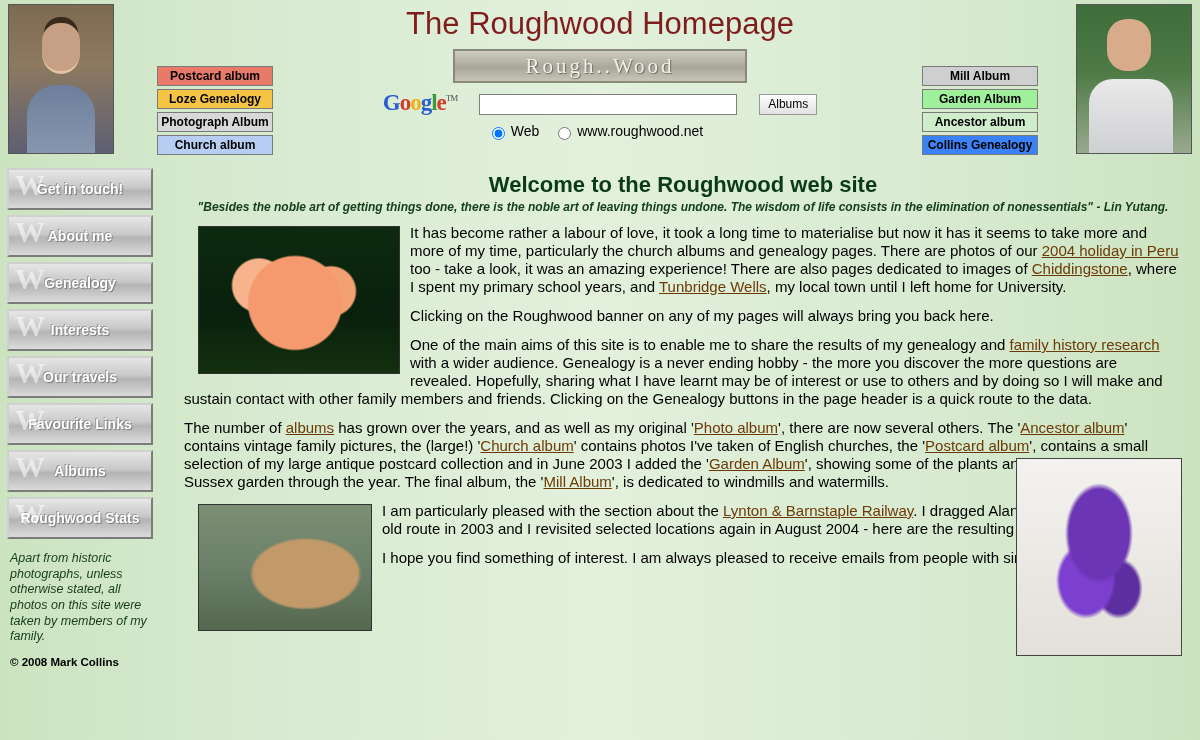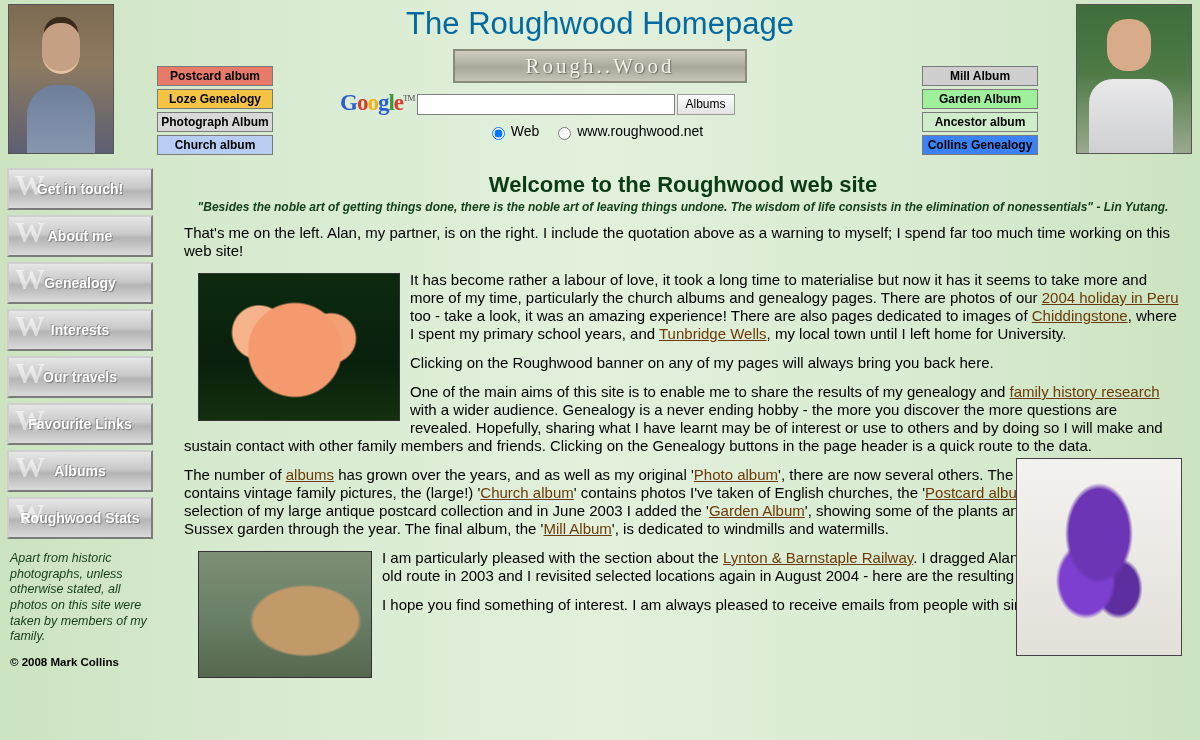--- a/index.html
+++ b/index.html
@@ -85,21 +85,21 @@
     left: 12px; top: 74px;
     width: 84px; height: 74px;
     background: linear-gradient(to bottom, #e9e9ea, #cfd0d2);
     border-radius: 24px 24px 0 0;
   }
 
   .site-title {
     text-align: center;
     font-size: 31px;
     padding-top: 6px;
-    color: #0369a1;
+    color: #7f1d1d;
     font-family: "Liberation Sans", sans-serif;
   }
   .banner {
     width: 290px;
     height: 30px;
     margin: 7px auto 0;
     border: 2px solid #8a8a7a;
     background: linear-gradient(to bottom, #cfccc0, #a9a69a 55%, #c6c3b7);
     color: #f2f0e8;
     font-family: "Liberation Serif", serif;
@@ -107,22 +107,22 @@
     letter-spacing: 3px;
     text-align: center;
     line-height: 30px;
     text-shadow: 1px 1px 1px #6a6a5c;
   }
   .searchrow {
     margin: 8px auto 0;
     width: 520px;
     display: flex;
     align-items: center;
-    justify-content: flex-start;
-    gap: 2px;
+    justify-content: center;
+    gap: 22px;
   }
   .glogo {
     font-family: "Liberation Serif", serif;
     font-size: 23px;
     font-weight: bold;
     letter-spacing: -1px;
     position: relative;
     top: -1px;
   }
   .glogo .b { color:#2b5fd0; }
@@ -340,21 +340,20 @@
   <div class="sidenote">
     <p>Apart from historic photographs, unless otherwise stated, all photos on this site were taken by  members of my family.</p>
   </div>
   <div class="copyright">© 2008 Mark Collins</div>
 </div>
 
 <div class="main">
   <h1 class="welcome">Welcome to the Roughwood web site</h1>
   <div class="quote">"Besides the noble art of getting things done, there is the noble art of leaving things undone. The wisdom of life consists in the elimination of nonessentials" - Lin Yutang.</div>
 
-  <p>That's me on the left. Alan, my partner, is on the right.  I include the quotation above as a warning to myself; I spend far too much time working on this web site!</p>
 
   <div class="img-flowers"></div>
   <div class="img-iris"></div>
 
   <p>
     <span>It has become rather a labour of love, it took a long time to materialise but now it has it seems to take more and more of my time, particularly the church albums and genealogy pages.  There are photos of our </span><a href="#">2004 holiday in Peru</a><span> too - take a look, it was an amazing experience!  There are also pages dedicated to images of </span><a href="#">Chiddingstone</a><span>, where I spent my primary school years, and </span><a href="#">Tunbridge Wells</a><span>, my local town until I left home for University.</span>
   </p>
 
   <p>Clicking on the Roughwood banner on any of my pages will always bring you back here.</p>
 

